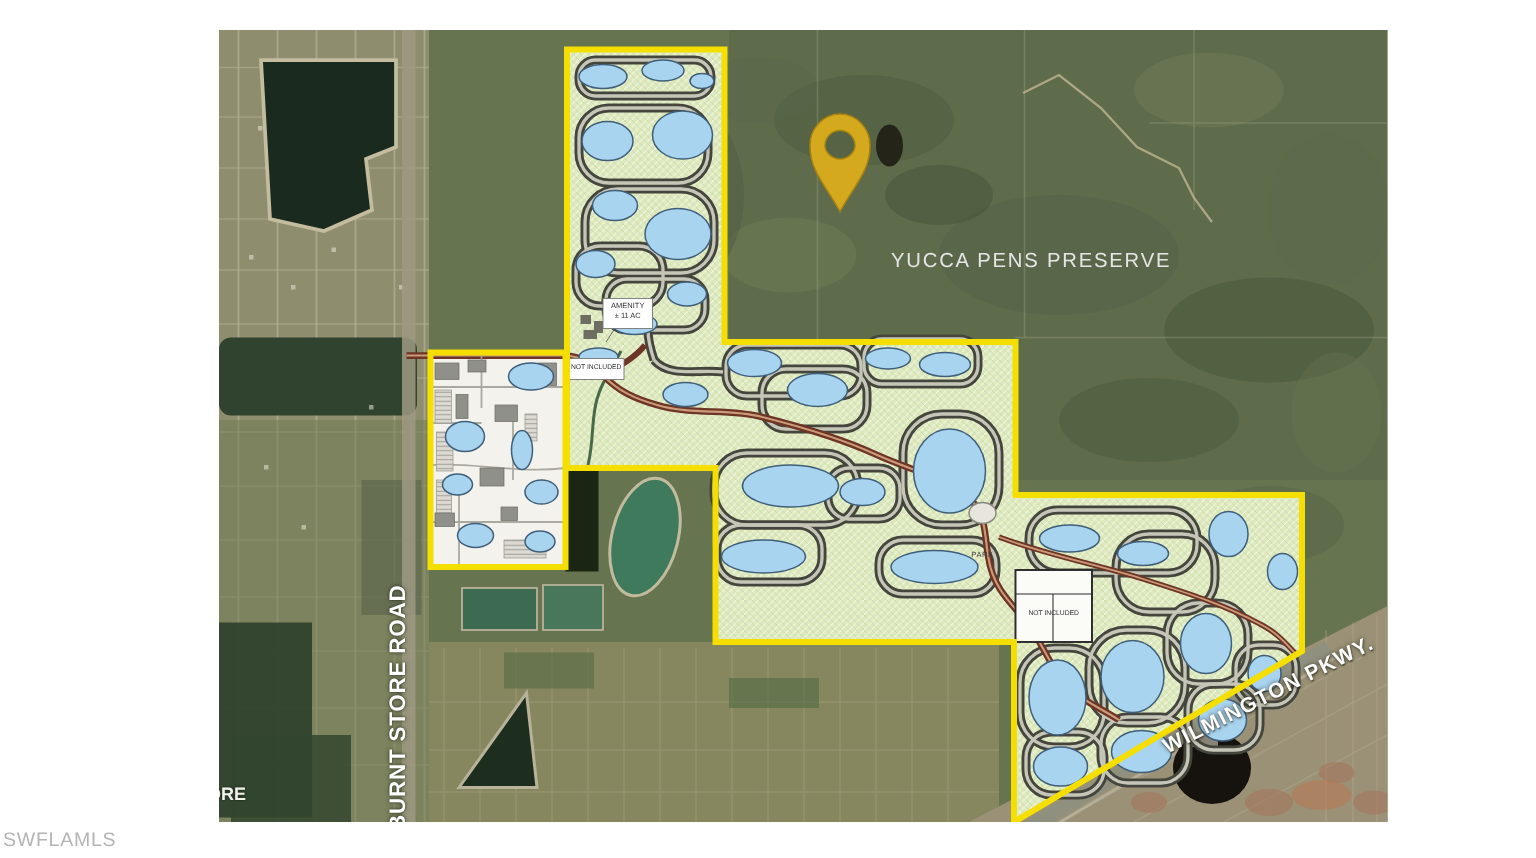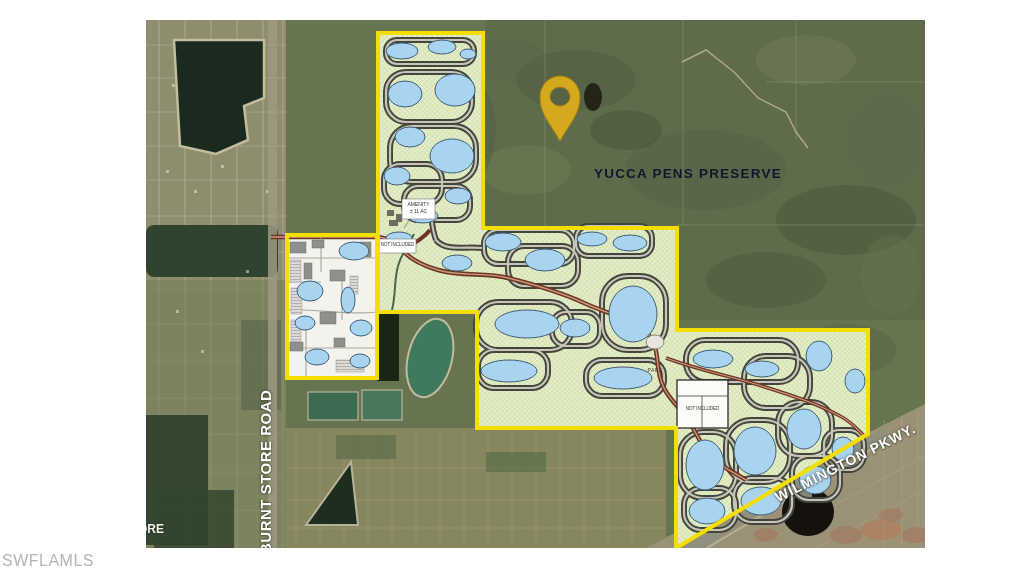--- a/index.html
+++ b/index.html
@@ -2,36 +2,36 @@
 <html><head>
 <meta charset="utf-8">
 <style>
   html,body{margin:0;padding:0;background:#ffffff;}
   .page{position:relative;width:1024px;height:572px;background:#ffffff;overflow:hidden;
         font-family:"Liberation Sans",sans-serif;}
   .map{position:absolute;left:146px;top:20px;width:779px;height:528px;overflow:hidden;
        background:#66744f;}
   .map svg{position:absolute;left:0;top:0;}
   .lbl{position:absolute;color:#fff;}
-  .lbl-preserve{left:448px;top:146px;font-size:13.5px;font-weight:700;letter-spacing:1.2px;
-       color:#0f172a;white-space:nowrap;}
+  .lbl-preserve{left:448px;top:146px;font-size:13.5px;font-weight:400;letter-spacing:1.2px;
+       color:#e5e5e5;white-space:nowrap;}
   .lbl-burnt{left:111px;top:367px;width:26px;height:170px;writing-mode:vertical-rl;
        transform:rotate(180deg);font-size:15px;font-weight:bold;letter-spacing:.5px;
        text-align:center;color:#fff;text-shadow:0 0 3px rgba(40,50,30,.9),0 0 1px rgba(0,0,0,.6);}
   .lbl-wilm{left:630px;top:470px;transform:rotate(-27deg);transform-origin:0 50%;
        font-size:14px;font-weight:bold;letter-spacing:1px;white-space:nowrap;color:#fff;
        text-shadow:0 0 3px rgba(60,60,40,.9),0 1px 1px rgba(0,0,0,.5);}
   .lbl-ore{left:-8px;top:502px;font-size:12px;font-weight:bold;color:#f2f2ea;
        text-shadow:0 0 2px rgba(0,0,0,.6);}
   .plan-lbl{position:absolute;color:#333;text-align:center;line-height:1.35;}
   .lbl-amenity{left:257px;top:181px;width:31px;font-size:5px;}
   .lbl-ni1{left:234px;top:222px;width:35px;font-size:4.5px;}
   .lbl-park{left:496px;top:347px;width:26px;font-size:5px;color:#3a3a3a;letter-spacing:.4px;}
   .lbl-ni2{left:533px;top:386px;width:47px;font-size:4.5px;}
-  .watermark{position:absolute;left:2px;top:552px;font-size:16px;color:#b4b4b4;
+  .watermark{position:absolute;left:2px;top:552px;font-size:13px;color:#b4b4b4;
        letter-spacing:.5px;}
 </style>
 </head>
 <body>
 
 <div class="page">
 
   <div class="map">
 
     <svg width="779" height="528" viewBox="0 0 779 528">

